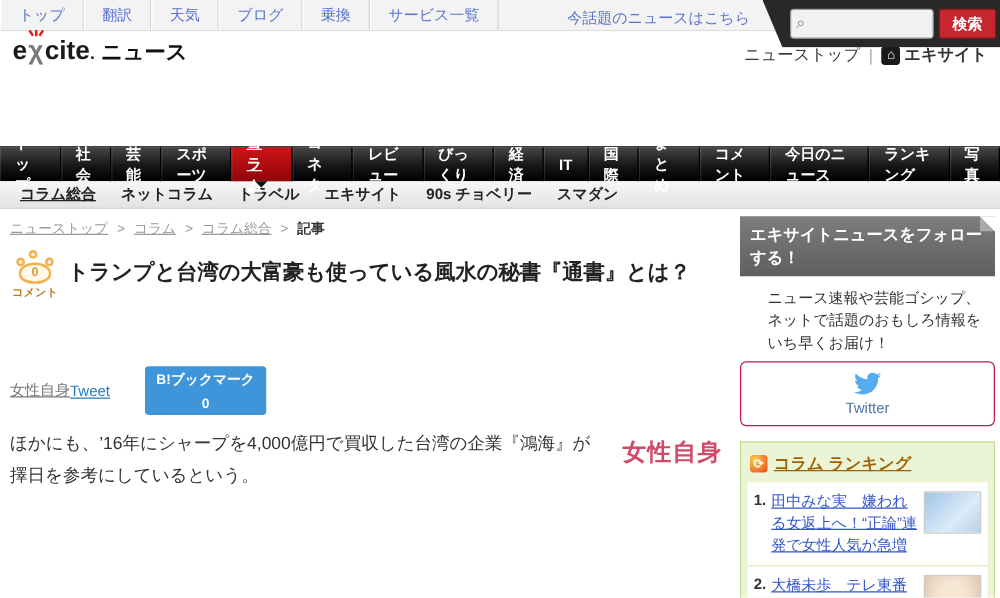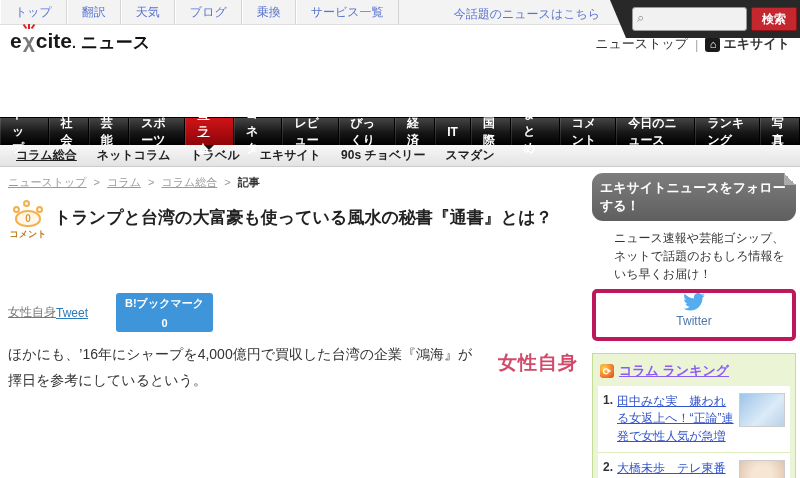--- a/index.html
+++ b/index.html
@@ -95,34 +95,34 @@
     border-radius:3px; padding:3px 9px; display:inline-flex; gap:6px; align-items:center;flex-direction:column; }
 
   .article-body { margin-top:10px; font-size:14px; color:#333; line-height:1.85; }
   .source-logo { float:right; width:84px; height:42px; margin:0 0 6px 12px;
     display:flex; align-items:center; justify-content:center;
     color:#d04a6a; font-weight:bold; font-size:19px; letter-spacing:1px; }
   .article-body p { margin-bottom:20px; }
 
   
   .follow-box .fb-head { position:relative; background:linear-gradient(#7d7d7d,#5f5f5f);
-    color:#fff; font-size:13px; font-weight:bold; padding:6px 8px;border-radius:11px; }
+    color:#fff; font-size:13px; font-weight:bold; padding:6px 8px; }
   .fb-fold { position:absolute; top:0; right:0; width:12px; height:12px;
     background:linear-gradient(225deg,#fff 50%,#aaa 50%); }
   .fb-desc { font-size:12px; color:#333; line-height:1.5; padding:8px 2px 6px;margin-left:20px; }
-  .tw-btn { display:flex; flex-direction:column; align-items:center; 
-    gap:3px; height:52px; background:#fff; border:4px solid #be185d; border-radius:5px; cursor:pointer; }
+  .tw-btn { display:flex; flex-direction:column; align-items:center; justify-content:center;
+    gap:3px; height:52px; background:#fff; border:1px solid #be185d; border-radius:5px; cursor:pointer; }
   .tw-btn .tw-label { font-size:12px; color:#4e77a8; }
 
   .rank-box { margin-top:12px; background:#ebf5d6; border:1px solid #c3dc96; padding:5px; }
   .rank-head { display:flex; align-items:center; gap:5px; padding:3px 2px 6px; }
   .rank-ico { width:14px; height:14px; border-radius:3px; color:#fff; font-size:10px; font-weight:bold;
     background:radial-gradient(circle at 30% 30%,#ffd24d,#e8401c); display:flex;
     align-items:center; justify-content:center; }
-  .rank-title { font-size:13px; font-weight:bold; color:#8b5cf6; text-decoration:underline; }
+  .rank-title { font-size:13px; font-weight:bold; color:#a16207; text-decoration:underline; }
   .rank-list { background:#fff; }
   .rank-item { display:flex; padding:7px 5px; border-bottom:1px solid #dcecbf; }
   .rank-num { font-size:12px; font-weight:bold; color:#333; margin-right:4px; }
   .rank-link { flex:1; font-size:12px; color:#3355cc; text-decoration:underline; line-height:1.45; }
   .thumb { width:46px; height:34px; border:1px solid #ccc; margin-left:5px; flex:none; }
   .thumb-1 { background:linear-gradient(135deg,#9ec4e8,#dcebf7 60%,#b8d2e8); }
   .thumb-2 { background:radial-gradient(circle at 50% 45%,#f6e6d4 35%,#e9d3bf 70%,#d8c0a8); }
 </style>
 </head>
 <body>

